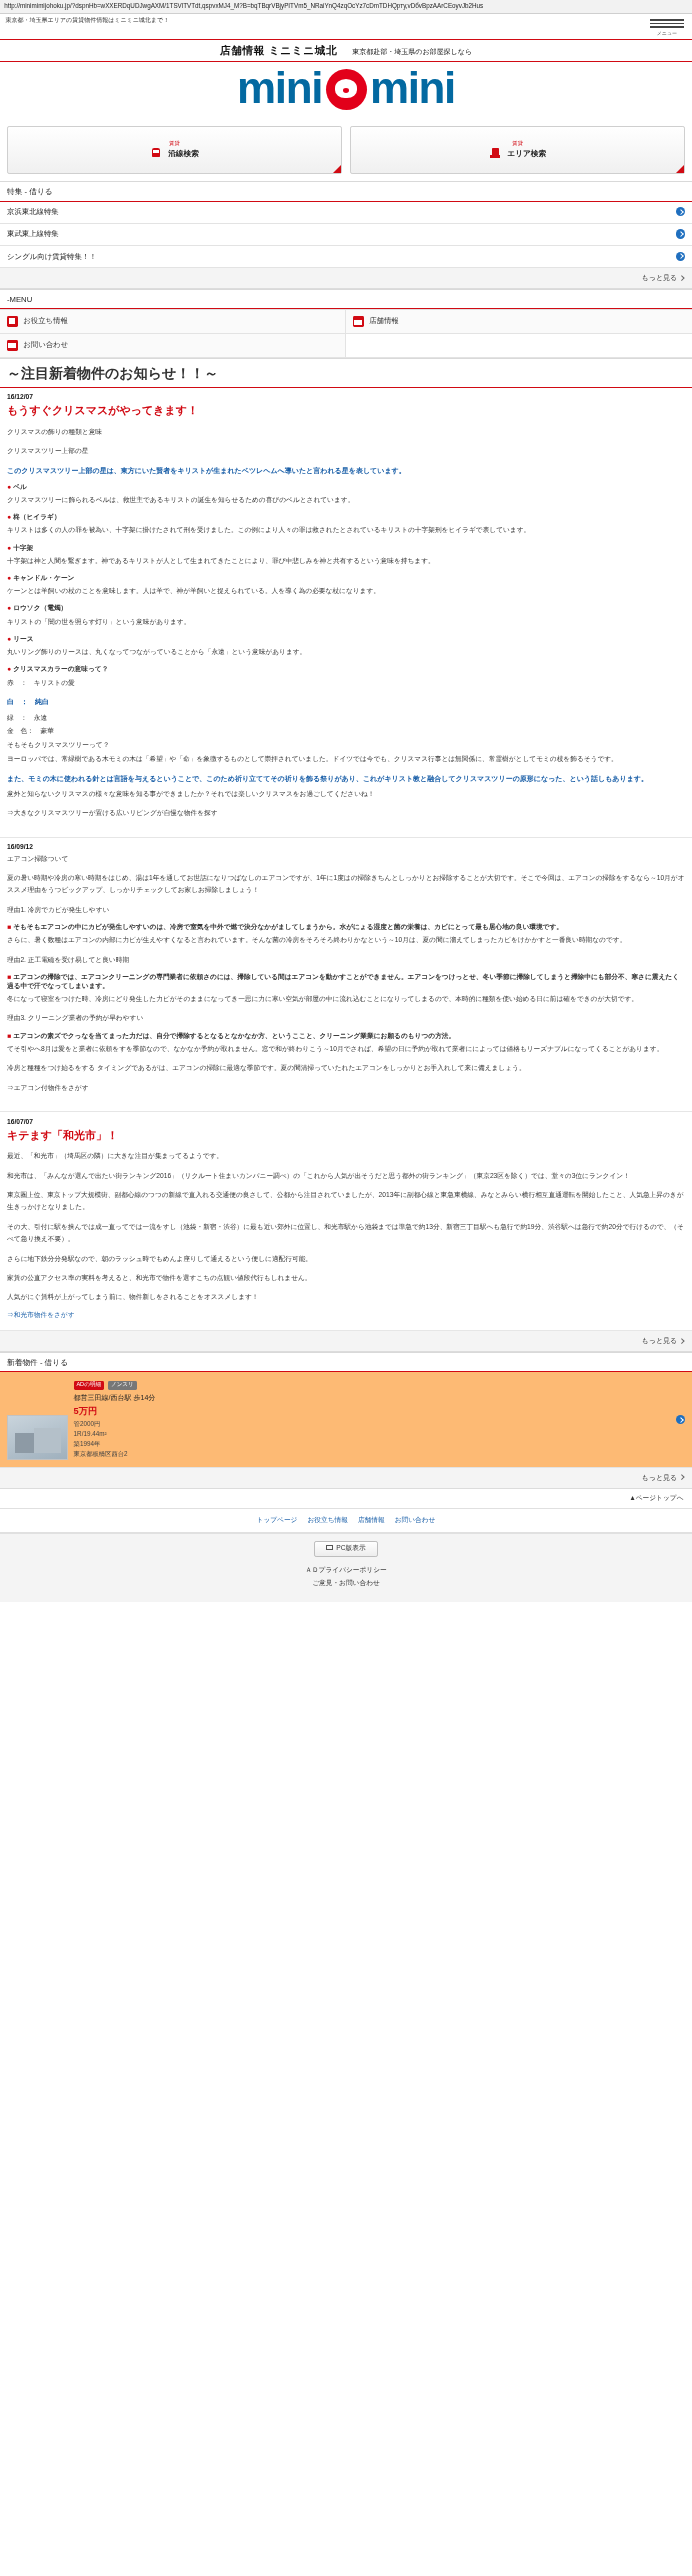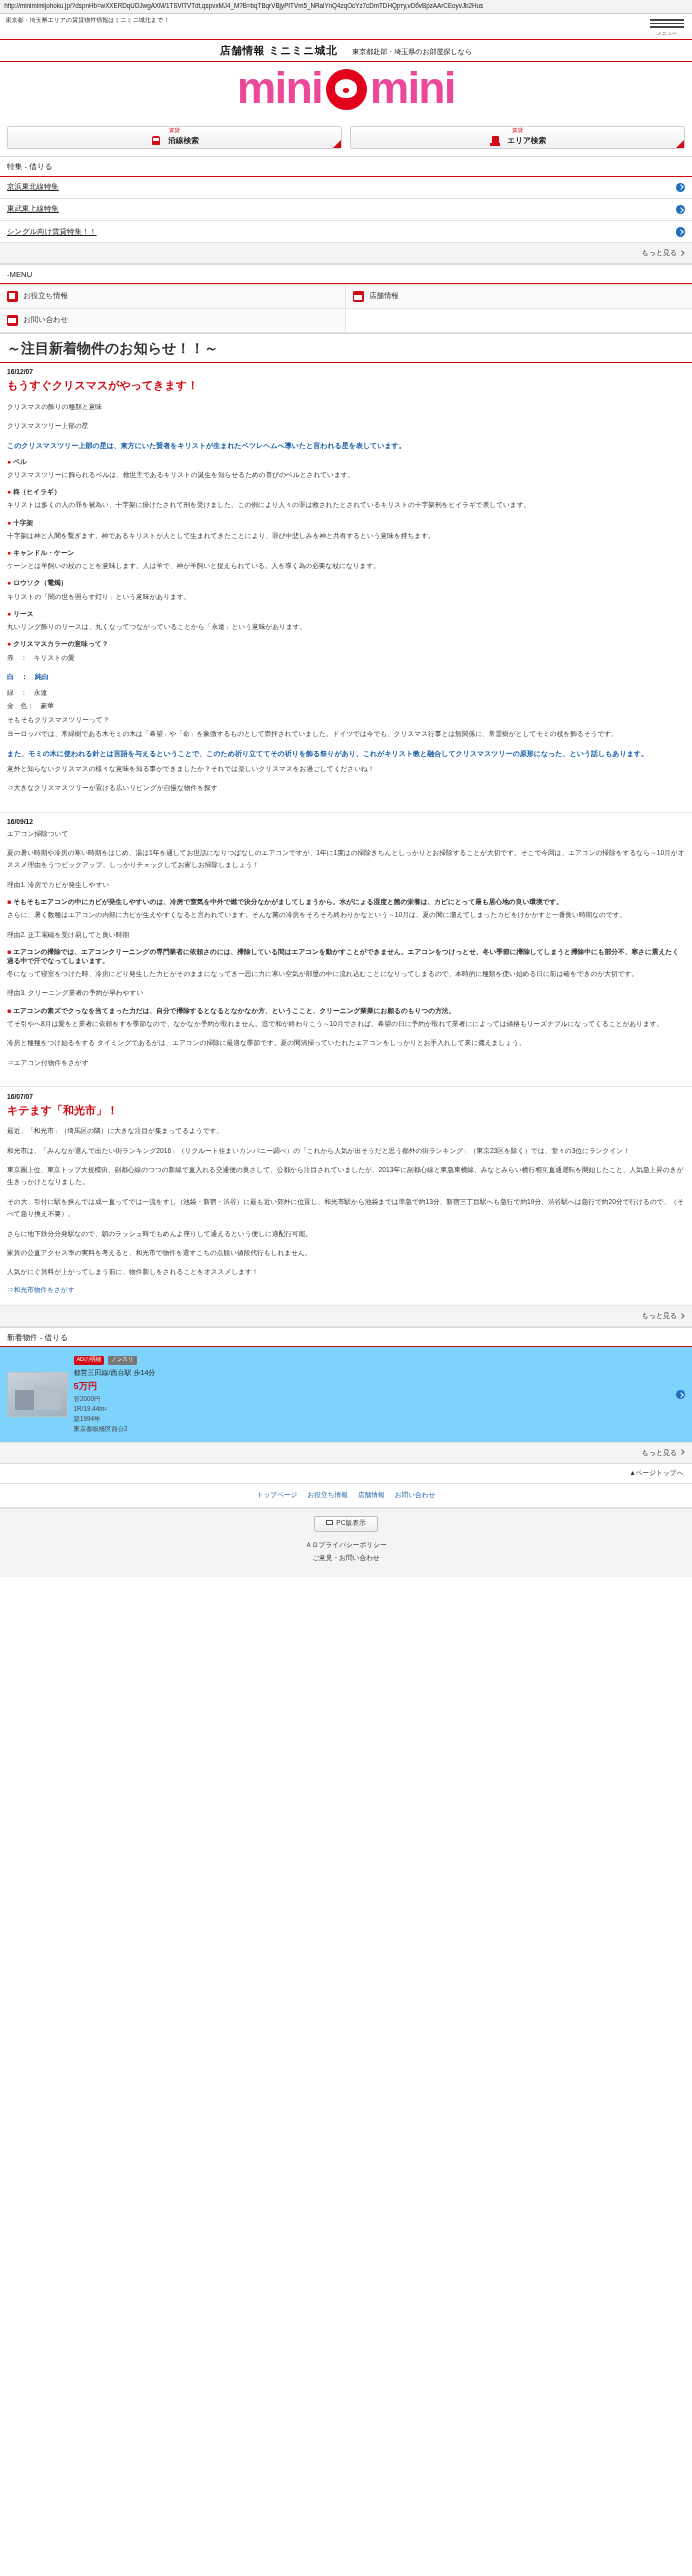--- a/index.html
+++ b/index.html
@@ -73,21 +73,21 @@
     margin-left: 12.7px;
     letter-spacing: 0;
   }
   .logo-wrap {
     padding: 4.2px 0 10px 0;
     text-align: center;
   }
   .logo-text {
     font-size: 44px;
     font-weight: bold;
-    color: #ec4899;
+    color: #0369a1;
     letter-spacing: -1.4px;
     line-height: 1;
     display: inline-block;
     position: relative;
   }
   .logo-dog {
     display: inline-block;
     width: 41px;
     height: 41px;
     border-radius: 50%;
@@ -117,21 +117,21 @@
     display: flex;
     gap: 8.5px;
     padding: 5.6px 7px 7px 7px;
   }
   .search-btn {
     flex: 1;
     border: 0.7px solid #cfcfcf;
     border-radius: 2.1px;
     background: linear-gradient(#ffffff, #f0f0f0);
     position: relative;
-    height: 23px;
+    height: 48px;
     display: flex;
     flex-direction: column;
     align-items: center;
     justify-content: center;
     cursor: pointer;
   }
   .search-btn .kind {
     font-size: 5.3px;
     color: #d10a13;
     margin-bottom: 0.7px;
@@ -190,29 +190,28 @@
     border-top: 0.7px solid #d9d9d9;
     border-bottom: 1.4px solid #d10a13;
     padding: 5px 7px 3.5px 7px;
     font-size: 7.7px;
     font-weight: normal;
     color: #222;
     background:#fff;
   }
   .list-link {
     display:flex;
-    align-items:flex-end;
+    align-items:flex-start;
     justify-content: space-between;
     padding: 5.6px 7px;
     border-bottom: 0.7px solid #e3e3e3;
     background:#fff;
     cursor:pointer;
     font-size: 7.4px;
     color:#222;
-    text-decoration:underline;
   }
   .arrow-circle {
     width: 9.2px; height: 9.2px;
     border-radius: 50%;
     background: #1f6fbf;
     position: relative;
     flex: 0 0 9.2px;
   }
   .arrow-circle:after {
     content:"";
@@ -301,23 +300,23 @@
   .art-h4 { font-size: 6.7px; font-weight: bold; color:#333; margin: 6.3px 0 2.1px 0; }
   .art-h4 .bul { color:#d10a13; margin-right: 2.1px; }
   .art-cl { font-size: 6.7px; line-height: 1.85; margin: 0 0 1.4px 0; }
   .art-link { font-size: 6.7px; color:#1a5fa8; margin-top: 7px; display:block; cursor:pointer; }
   
   .prop-card {
     display:flex;
     gap: 5.6px;
     padding: 7px;
     border-bottom: 0.7px solid #e3e3e3;
-    align-items: center;
+    align-items: flex-end;
     position: relative;
-    background:#7dd3fc;
+    background:#fdba74;
     cursor:pointer;
   }
   .prop-thumb {
     width: 61px; height: 45px;
     background: linear-gradient(160deg,#c9d4dc,#9fb0bd);
     border: 0.7px solid #c2c2c2;
     flex: 0 0 61px;
     position: relative;
     overflow: hidden;
   }

